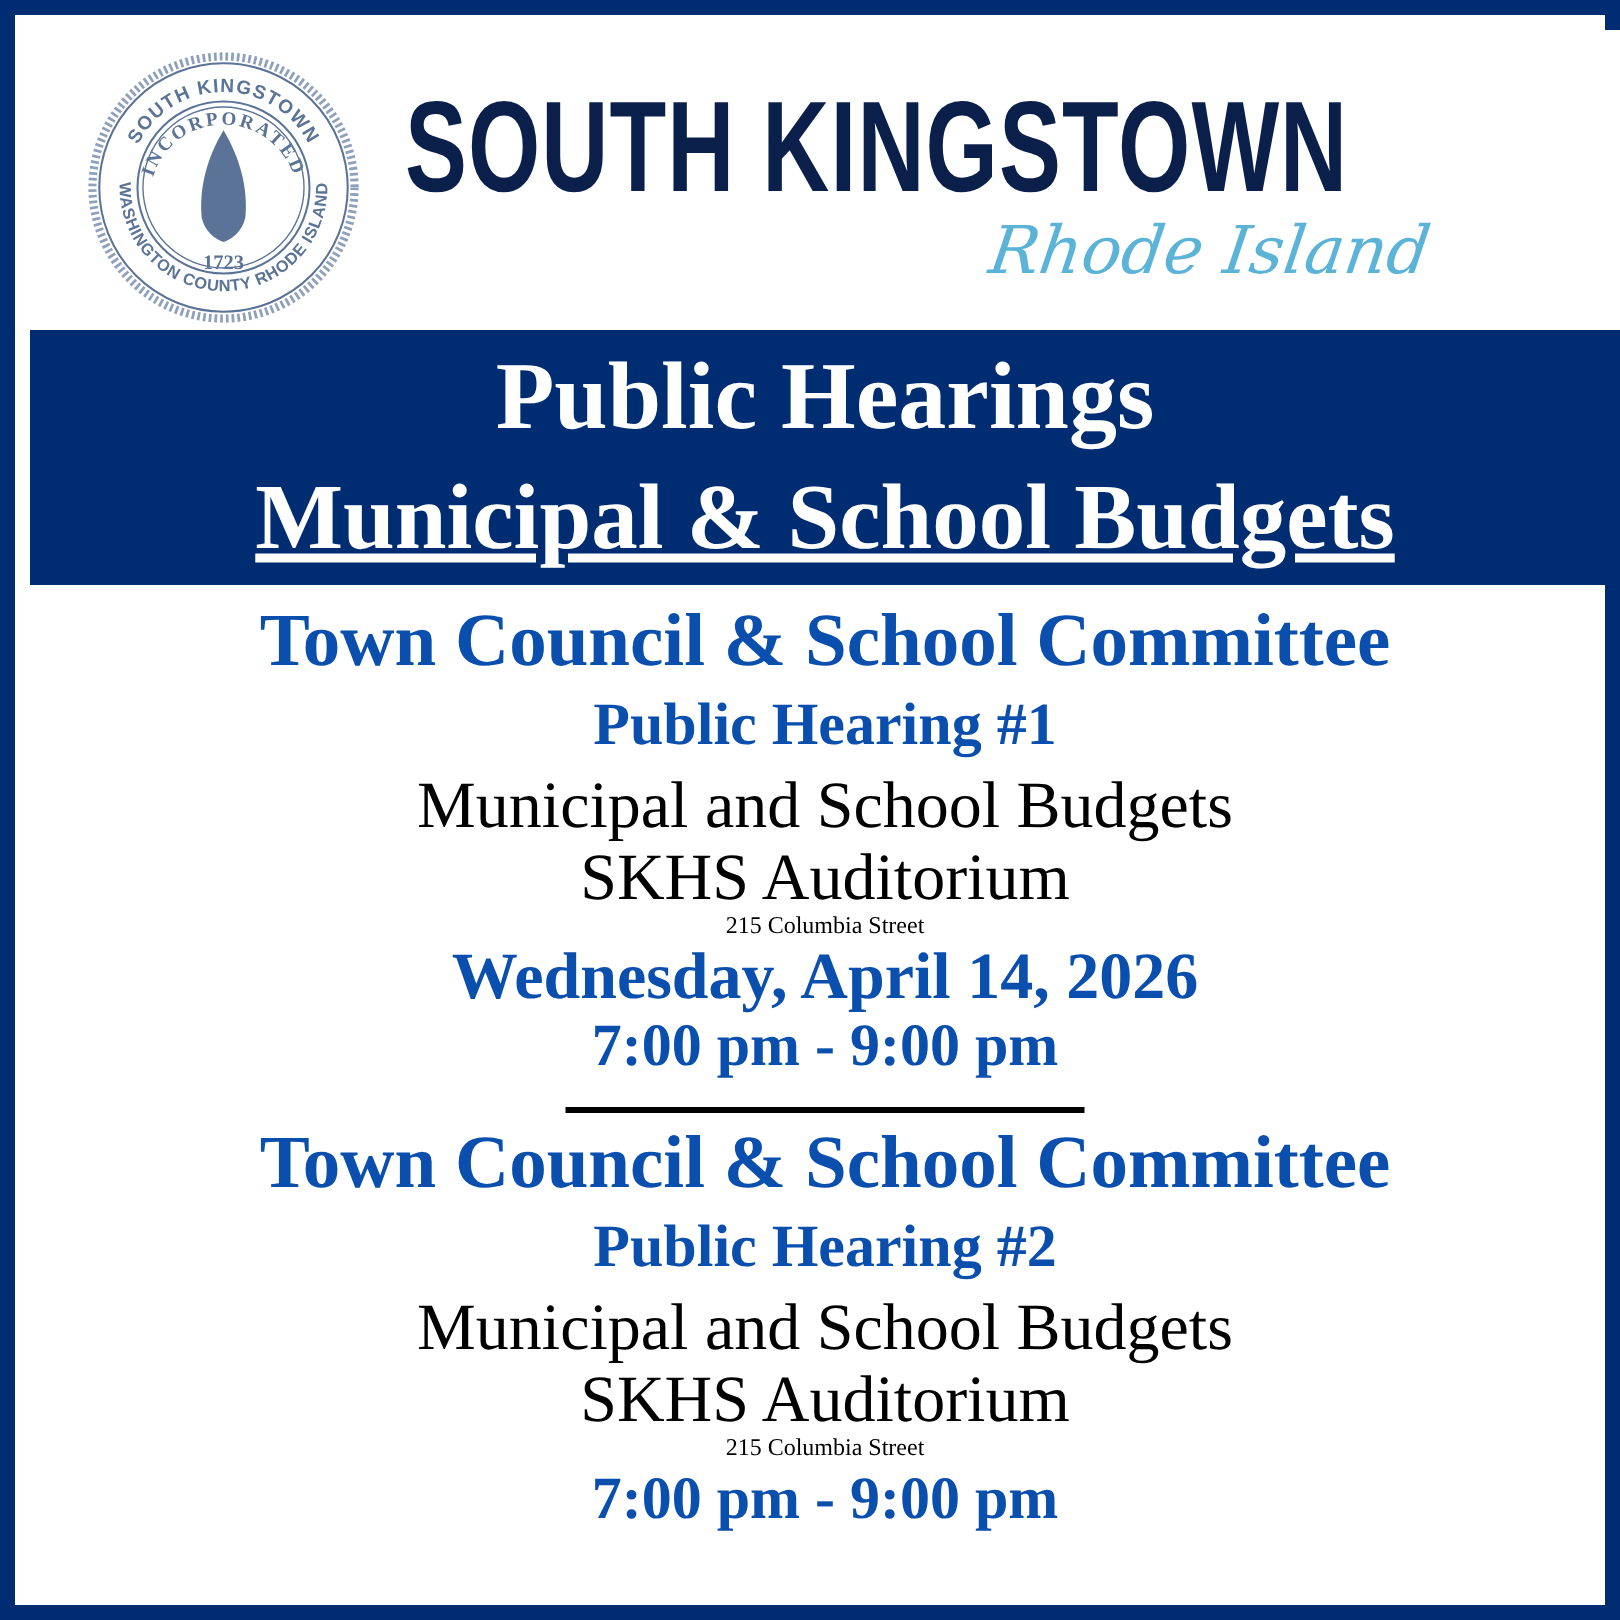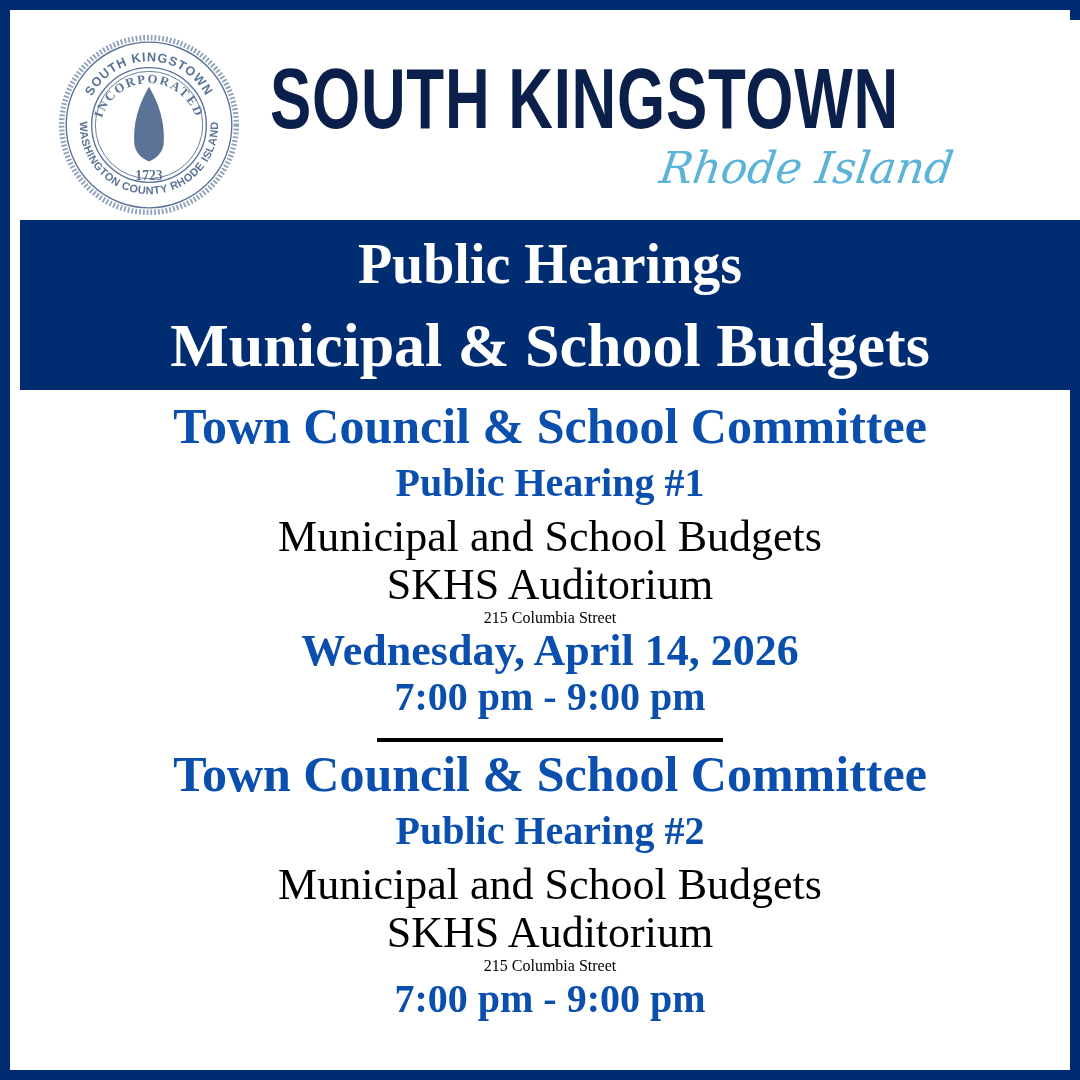--- a/index.html
+++ b/index.html
@@ -24,22 +24,22 @@
     position: absolute; left: 640px; top: 118px; margin: 0;
     font-family: "DejaVu Serif", serif; font-style: italic; font-weight: 400;
     font-size: 44px; line-height: 60px; color: #5bb3d8;
     transform: skewX(-8deg); white-space: nowrap;
   }
   .banner {
     position: absolute; left: 10px; top: 210px; width: 1060px; height: 170px;
     background: #002d72; color: #ffffff; text-align: center;
     font-family: "Liberation Serif", serif; font-weight: 700;
   }
-  .banner .line1 { position: absolute; left: 0; right: 0; top: 8px; font-size: 56px; line-height: 72px; }
-  .banner .line2 { position: absolute; left: 0; right: 0; top: 88px; font-size: 62px; line-height: 74px; }
+  .banner .line1 { position: absolute; left: 0; right: 0; top: 8px; font-size: 64px; line-height: 72px; }
+  .banner .line2 { position: absolute; left: 0; right: 0; top: 88px; font-size: 62px; line-height: 74px; text-decoration: underline; }
   .content {
     position: absolute; left: 10px; top: 380px; width: 1060px;
     text-align: center; font-family: "Liberation Serif", serif;
   }
   .hearing { position: absolute; left: 0; width: 1060px; }
   .h-title { color: #0a4fae; font-weight: 700; font-size: 50px; line-height: 56px; margin: 0; text-align: center; }
   .h-sub { color: #0a4fae; font-weight: 700; font-size: 40px; line-height: 58px; margin: 0; }
   .h-budget { color: #000; font-size: 44px; line-height: 50px; margin: 0; }
   .h-venue { color: #000; font-size: 44px; line-height: 46px; margin: 0; }
   .h-address { color: #000000; font-size: 16px; line-height: 20px; margin: 0; }

